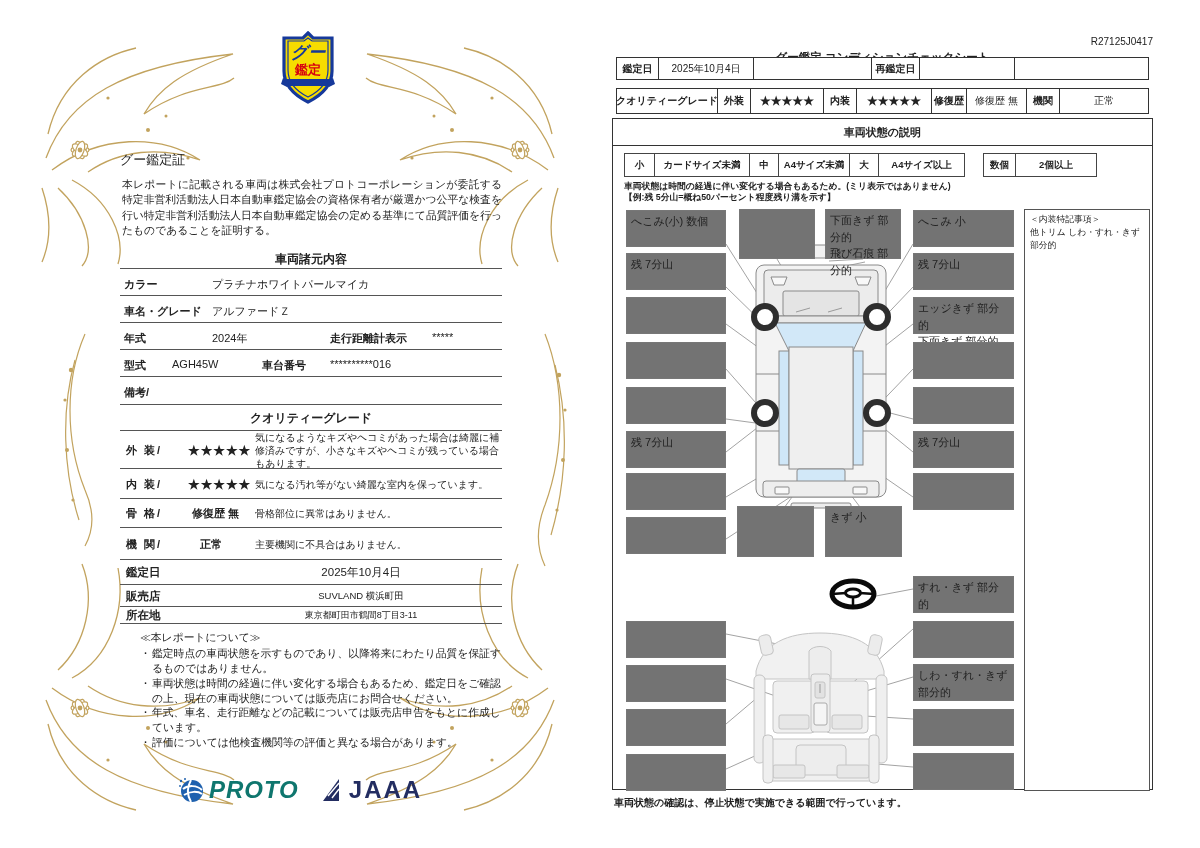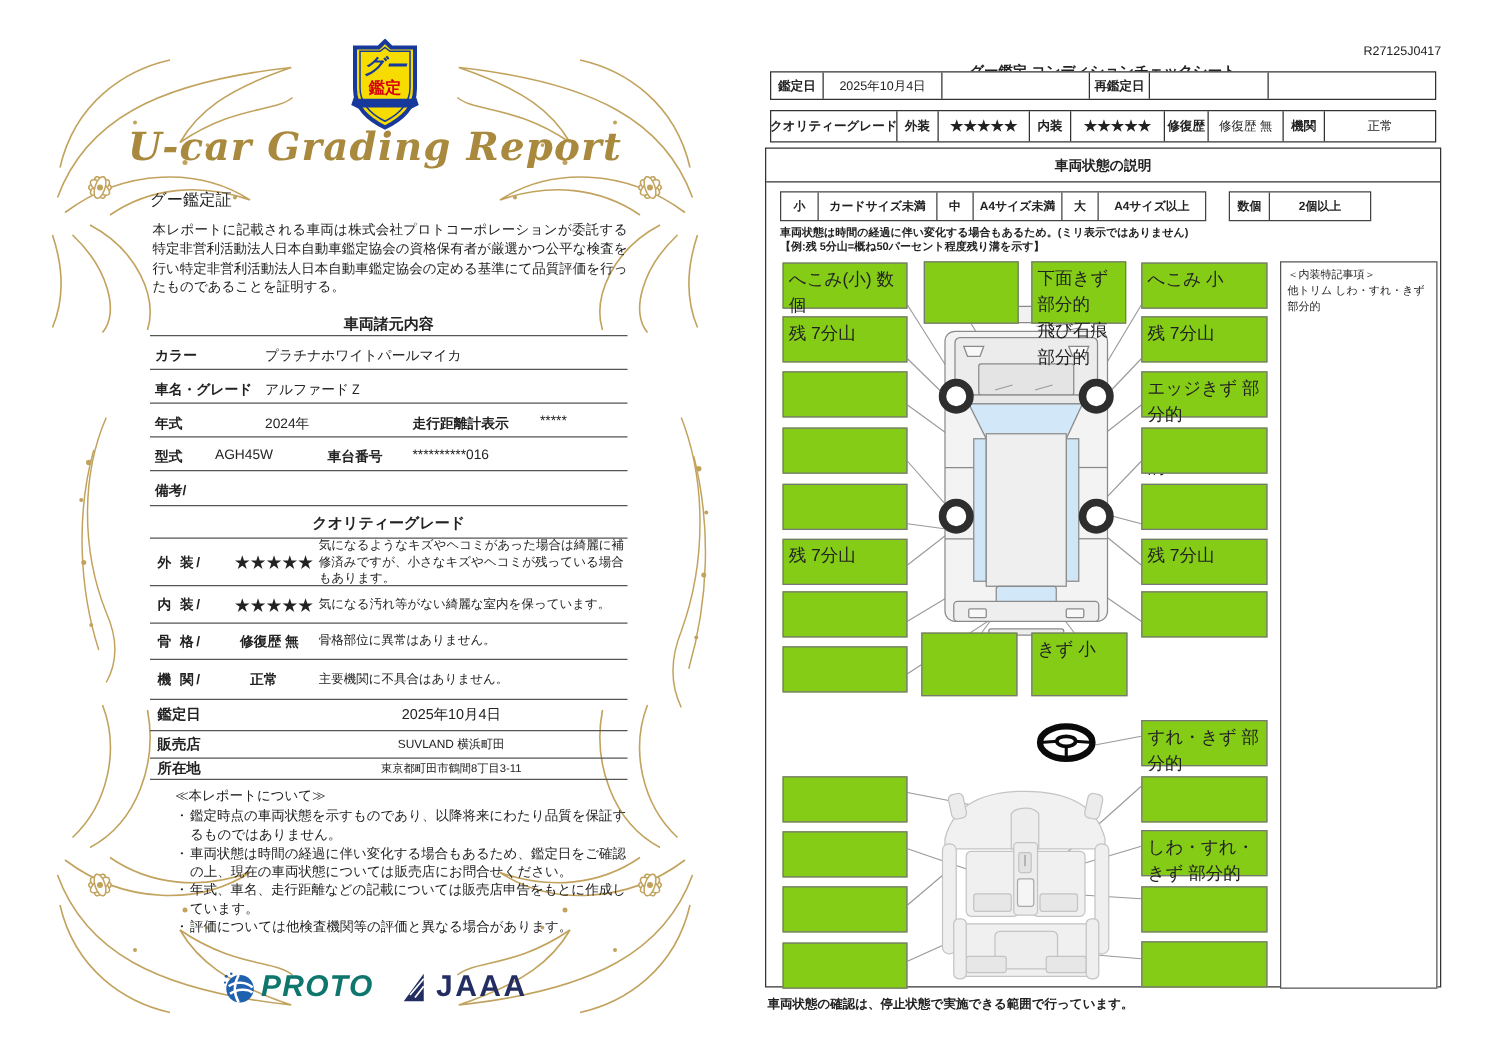--- a/index.html
+++ b/index.html
@@ -47,21 +47,21 @@
   .hrow .cell { border-right:1px solid #333; display:flex; align-items:center; justify-content:center; font-size:10px; white-space:nowrap; }
   .hrow .cell:last-child { border-right:none; }
   .hrow .bold { font-weight:bold; }
   .main-box { position:absolute; left:4px; top:90px; width:541px; height:672px; border:1px solid #333; background:#fff; }
   .cond-title { position:absolute; left:0; top:0; width:100%; height:27px; border-bottom:1px solid #333;
     display:flex; align-items:center; justify-content:center; font-weight:bold; font-size:11px; }
   .legend { position:absolute; top:34px; display:flex; border:1px solid #444; height:24px; }
   .legend .cell { border-right:1px solid #444; display:flex; align-items:center; justify-content:center; font-size:9.5px; font-weight:bold; white-space:nowrap; }
   .legend .cell:last-child { border-right:none; }
   .tire-note { position:absolute; left:11px; font-size:8.8px; font-weight:bold; white-space:nowrap; }
-  .ann { position:absolute; border:1px solid #777; background:#84cc16; font-size:14px; line-height:1.5; padding:2px 4px; white-space:pre-line; z-index:2; }
+  .ann { position:absolute; border:1px solid #777; background:#737373; font-size:11px; line-height:1.5; padding:2px 4px; white-space:pre-line; z-index:2; }
   .ipanel { position:absolute; left:411px; top:90px; width:126px; height:582px; border:1px solid #555; background:#fff; z-index:2; padding:3px 5px; font-size:8.8px; line-height:1.5; }
   .diagram-svg { position:absolute; inset:0; z-index:1; }
   .sheet-foot { position:absolute; left:6px; top:768px; font-size:10px; font-weight:bold; white-space:nowrap; }
 </style>
 </head>
 <body>
 
 <div class="page">
 
   <div class="cert">
@@ -200,21 +200,20 @@
     <svg class="badge" viewBox="0 0 58 74">
       <path d="M29,2 L34,7 L53,7 L53,40 C53,55 43,64 29,71 C15,64 5,55 5,40 L5,7 L24,7 Z" fill="#f6dc00" stroke="#16399b" stroke-width="3.2"></path>
       <path d="M29,7 L33,10 L49,10 L49,39 C49,52 41,60 29,66 C17,60 9,52 9,39 L9,10 L25,10 Z" fill="none" stroke="#16399b" stroke-width="1.2"></path>
       <text x="29" y="27" text-anchor="middle" font-size="17" font-weight="bold" font-style="italic" fill="#16399b" font-family="Liberation Sans,sans-serif">グー</text>
       <text x="29" y="43" text-anchor="middle" font-size="13" font-weight="bold" fill="#d7000f" font-family="Liberation Sans,sans-serif">鑑定</text>
       <path d="M7,48 L51,48 L48,55 L10,55 Z" fill="#16399b"></path>
       <path d="M4,47 L10,50 L8,56 L2,53 Z" fill="#16399b"></path>
       <path d="M54,47 L48,50 L50,56 L56,53 Z" fill="#16399b"></path>
     </svg>
 
-    <div class="cert-title">U-car Grading Report</div>
     <div class="cert-sub">グー鑑定証</div>
     <div class="cert-intro">本レポートに記載される車両は株式会社プロトコーポレーションが委託する特定非営利活動法人日本自動車鑑定協会の資格保有者が厳選かつ公平な検査を行い特定非営利活動法人日本自動車鑑定協会の定める基準にて品質評価を行ったものであることを証明する。</div>
 
     <div class="sec-title" style="top:251px">車両諸元内容</div>
 
     <div class="spec-table">
       <div class="spec-row">
         <span class="s-lbl" style="left:4px">カラー</span>
         <span style="left:92px">プラチナホワイトパールマイカ</span>
       </div>

